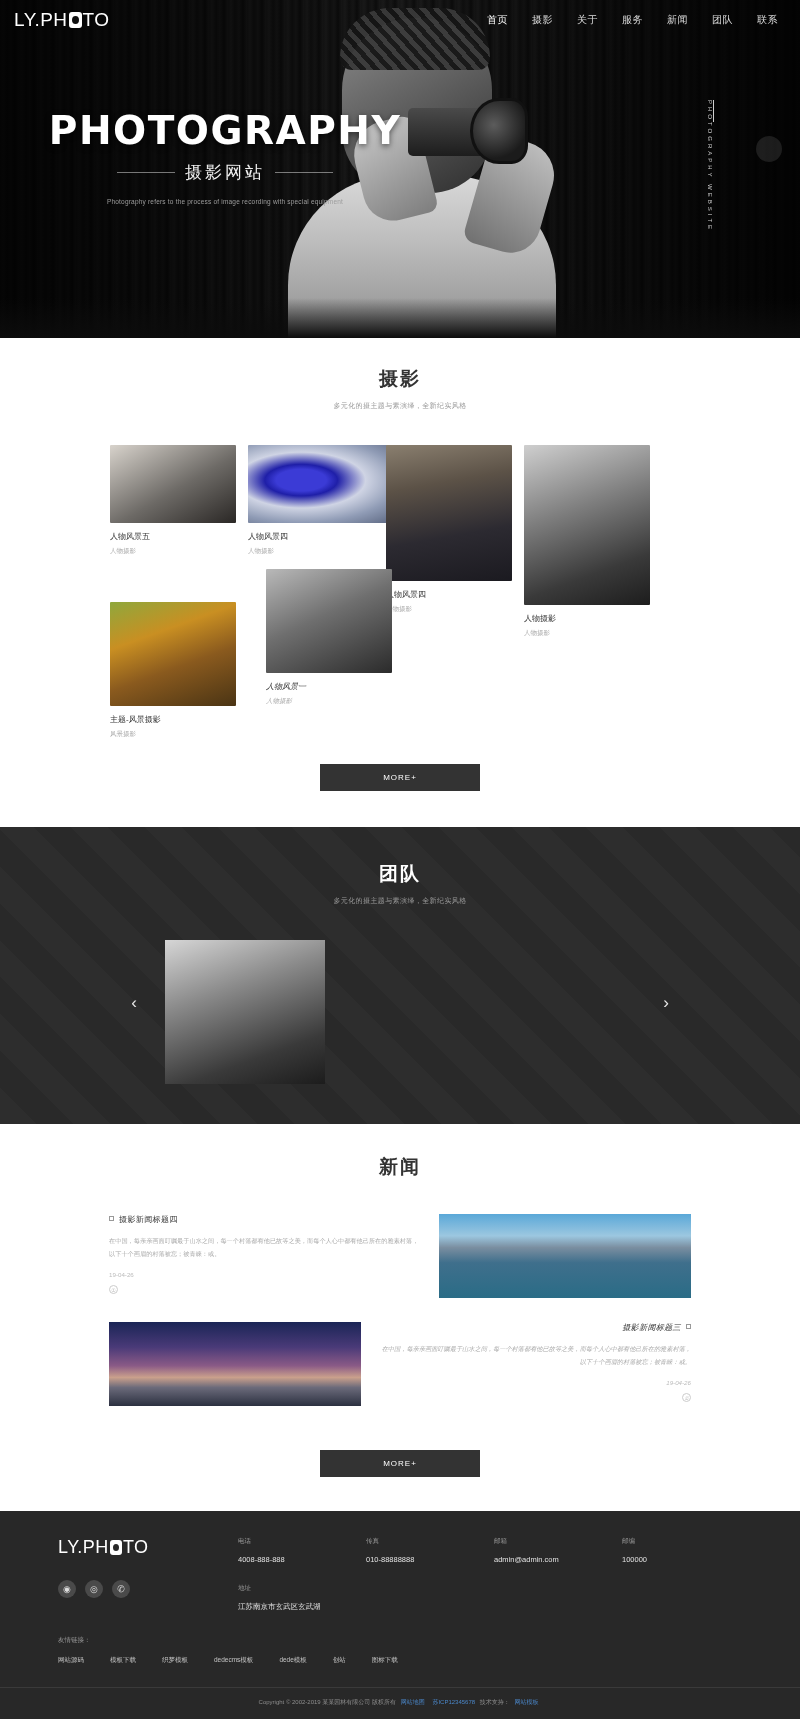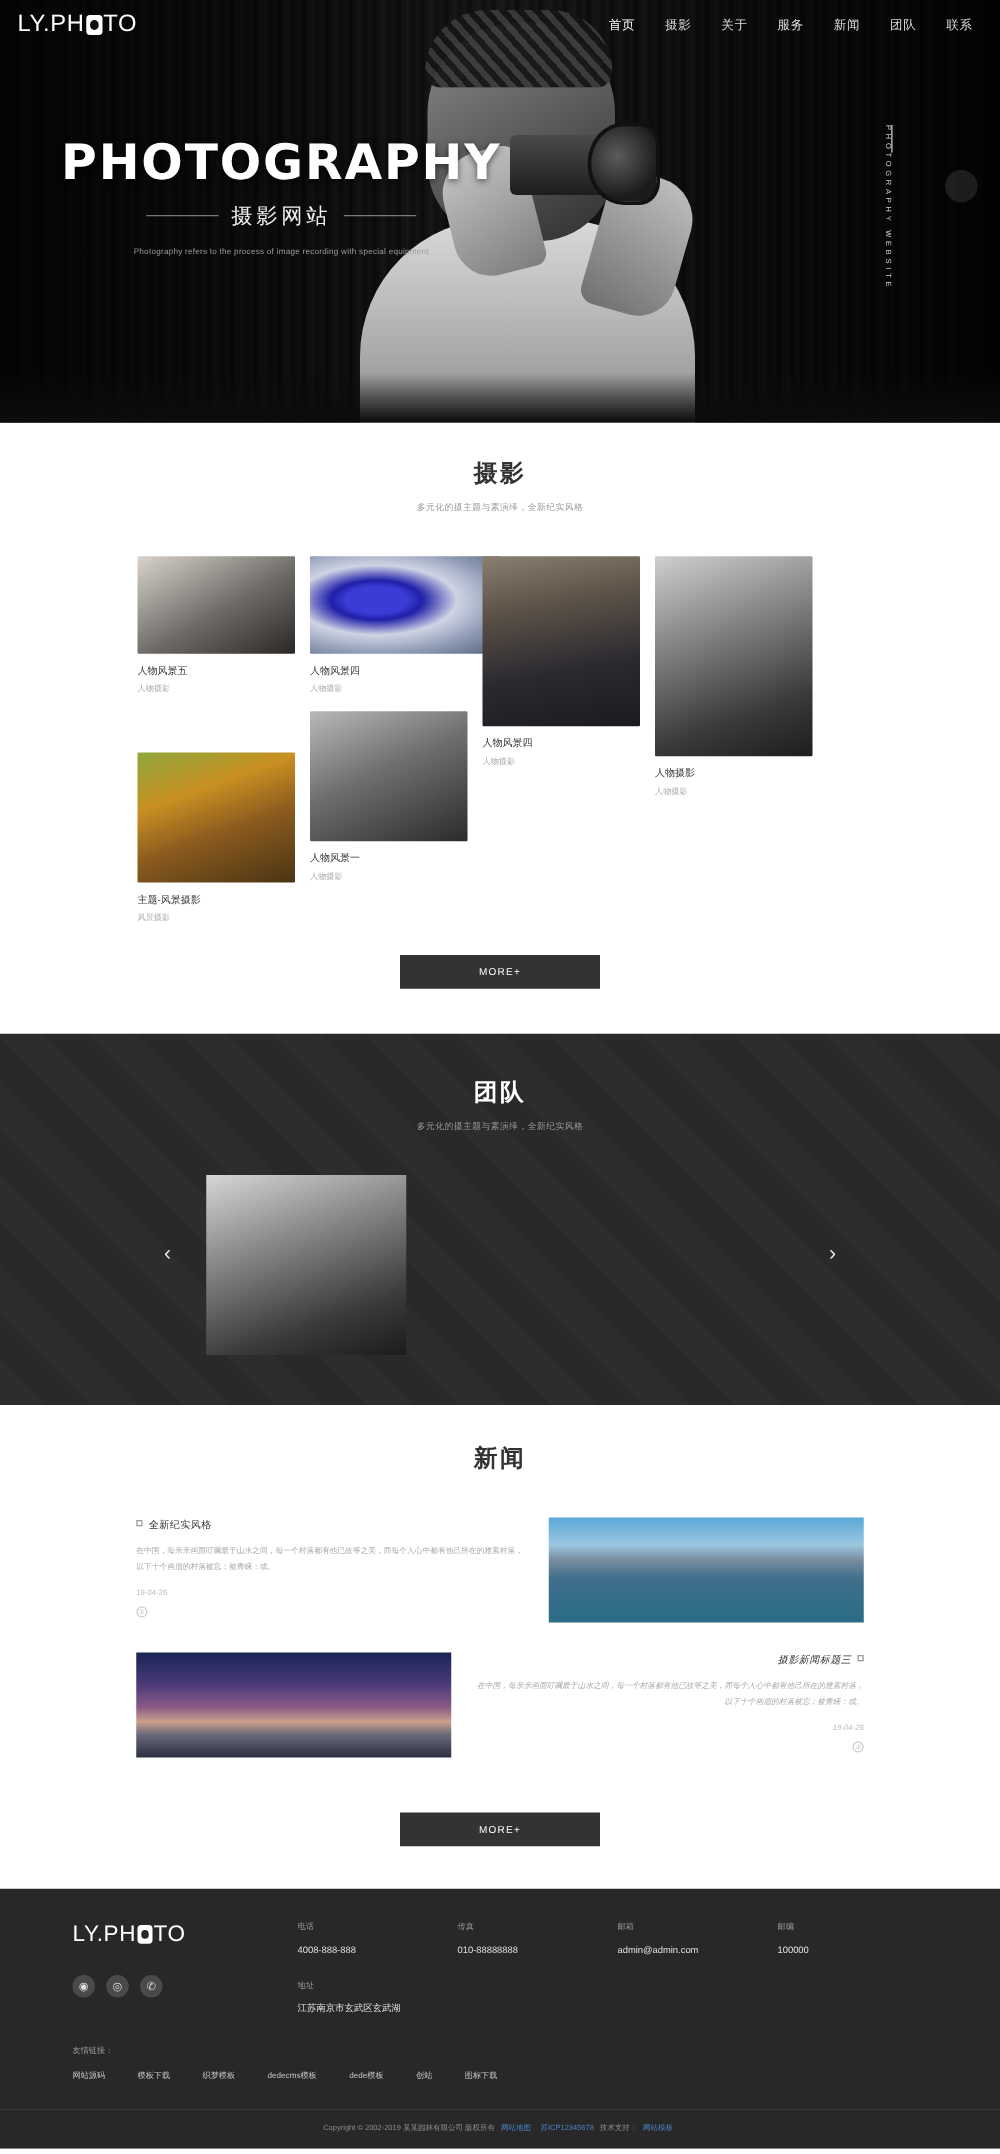--- a/index.html
+++ b/index.html
@@ -168,21 +168,21 @@
     background:linear-gradient(170deg,#8a7f6f 0%,#5c5247 30%,#2c2a31 65%,#1b1a20);
   }
   .gi4 { left:414px; top:0; width:126px; }
   .gi4 .g-img { height:160px;
     background:linear-gradient(160deg,#cfcfcf,#7e7e7e 40%,#3a3a3a 75%,#1d1d1d);
   }
   .gi5 { left:0; top:124px; width:126px;margin-top:33px; }
   .gi5 .g-img { height:104px;
     background:linear-gradient(160deg,#8fa83c 0%,#c98f22 32%,#8a5a1e 60%,#4a3414 100%);
   }
-  .gi6 { left:138px; top:124px; width:126px; }
+  .gi6 { left:156px; top:124px; width:126px;font-style:italic; }
   .gi6 .g-img { height:104px;
     background:linear-gradient(155deg,#b9b9b9,#6f6f6f 45%,#2b2b2b);
   }
 
   .more-wrap { text-align:center; }
   .more-btn {
     display:inline-block; width:160px; padding:9px 0;
     background:#333; color:#fff; font-size:8px; letter-spacing:1px;
     border:none; cursor:pointer;
   }
@@ -409,21 +409,21 @@
 
 <div class="section news-sec">
   <div class="sec-head">
     <div class="sec-title">新闻</div>
   </div>
 
   <div class="news-list">
     <div class="news-row">
       <div class="news-txt">
         <div class="news-title">
-          <span class="news-sq"></span><span>全新纪实风格</span>
+          <span class="news-sq"></span><span>摄影新闻标题四</span>
         </div>
         <div class="news-desc">在中国，每亲亲画面叮嘱最于山水之间，每一个村落都有他已故等之美，而每个人心中都有他己所在的雅素村落，以下十个画眉的村落被忘；被青睐：或。</div>
         <div class="news-date">19-04-26</div>
         <div class="news-circle">①</div>
       </div>
       <div class="news-img lake"></div>
     </div>
 
     <div class="news-row rev">
       <div class="news-img night"></div>

